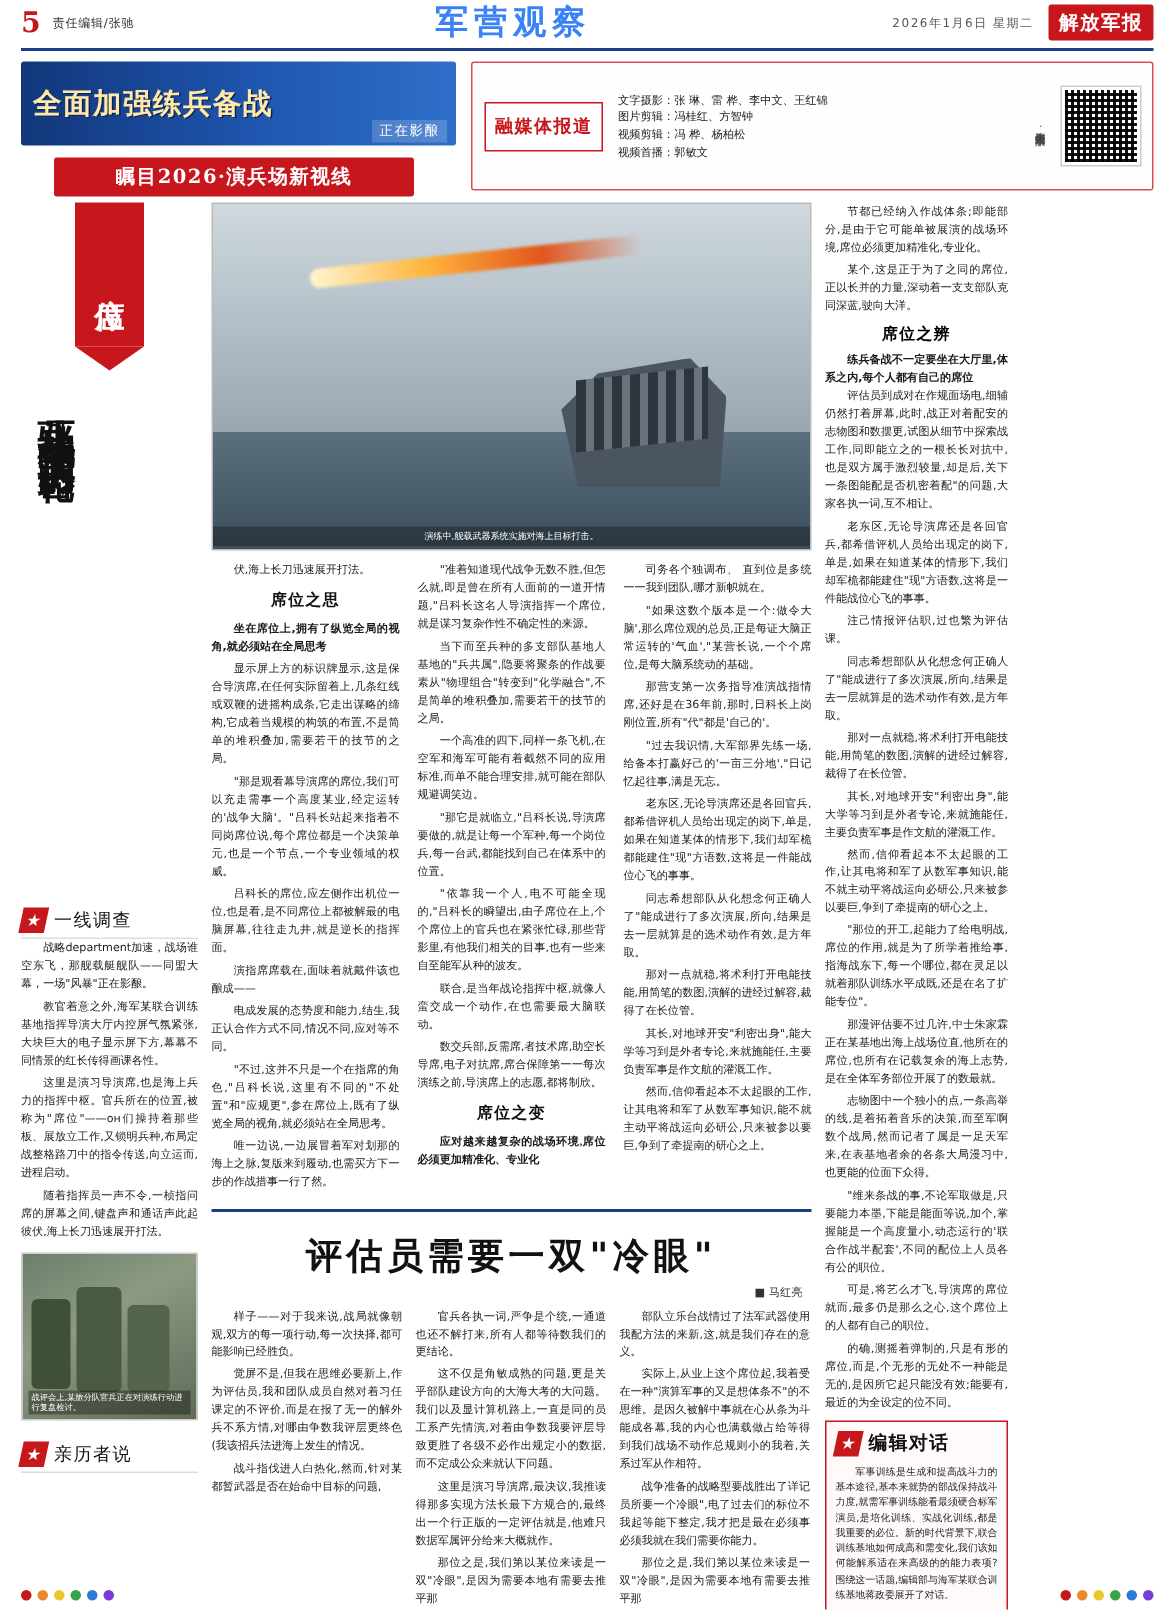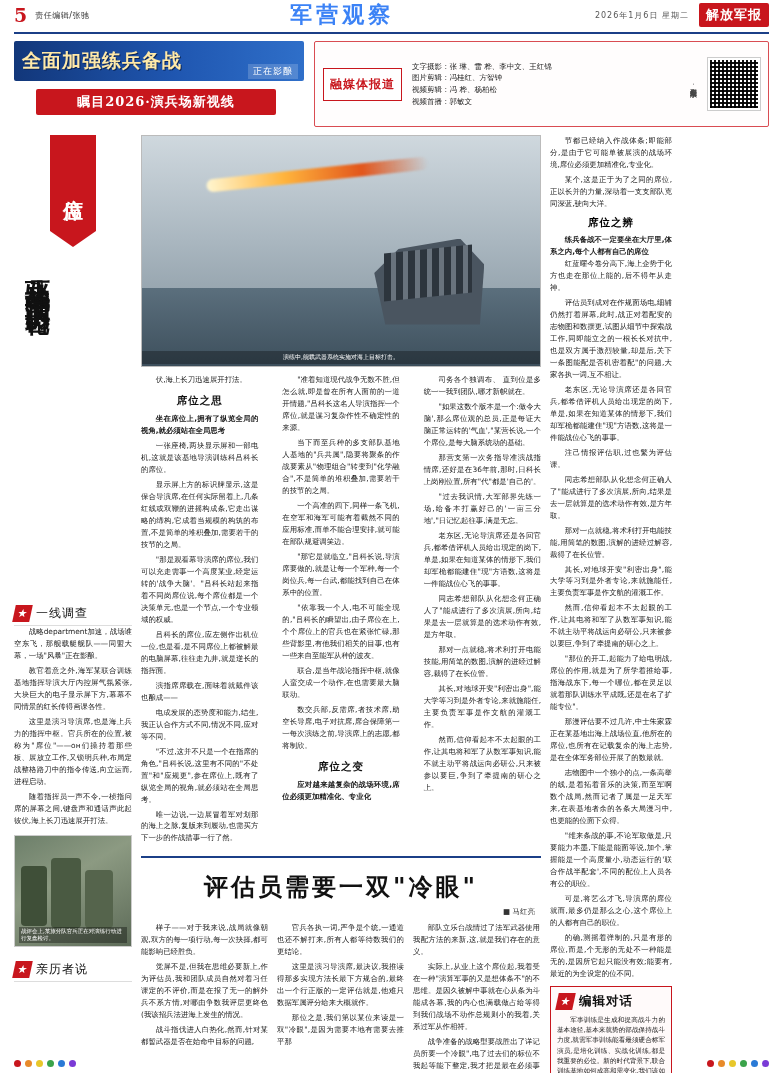--- a/index.html
+++ b/index.html
@@ -32,21 +32,21 @@
     background: #c8161d; color: #fff; font-size: 13px; font-weight: bold;
     padding: 3px 7px; letter-spacing: 1px; font-family: "DejaVu Serif", serif;
     border-radius: 2px;
   }
 
   
   .top-row { display: flex; margin-top: 7px; gap: 10px; height: 86px; }
   .banner-left { width: 290px; position: relative; }
   .banner-blue {
     background: linear-gradient(90deg,#12377a 0%,#1f56b0 55%,#2f6fc9 100%);
-    color: #fff; height: 40px; border-radius: 2px;
+    color: #fff; height: 56px; border-radius: 2px;
     display: flex; align-items: center; padding-left: 8px; position: relative;
     overflow: hidden;
   }
   .banner-blue .bt {
     font-size: 19px; font-weight: bold; letter-spacing: 1px;
     font-family: "DejaVu Serif", serif;
     color: #ffe9a8;
     text-shadow: 1px 1px 0 #0a2456;
   }
   .banner-sub {
@@ -150,21 +150,21 @@
   .launcher-grid {
     position: absolute; right: 17%; bottom: 30%; width: 88px; height: 48px;
     background: repeating-linear-gradient(90deg,#2d353d 0 7px,#69737d 7px 12px);
     transform: skewY(-6deg);
   }
   .hero-cap {
     position: absolute; bottom: 2px; left: 0; right: 0; text-align: center;
     font-size: 6px; color: #fff; background: rgba(0,0,0,.3); padding: 2px 0;
   }
 
-  .mid-cols { display: flex; gap: 24px; margin-top: 7px; }
+  .mid-cols { display: flex; gap: 12px; margin-top: 7px; }
   .mc { width: 127px; }
   .sub-h {
     font-size: 10.5px; font-weight: bold; text-align: center; margin: 6px 0 4px;
     letter-spacing: 1px; font-family: "DejaVu Serif", serif; color: #111;
   }
 
   .mid-bottom { margin-top: 9px; border-top: 2px solid #1b3f87; padding-top: 7px; }
   .eval-title {
     font-size: 24px; font-weight: bold; text-align: center; letter-spacing: 3px;
     font-family: "DejaVu Serif", serif; color: #111; margin: 6px 0 4px;
@@ -270,39 +270,38 @@
         <div class="launcher"></div>
         <div class="launcher-grid"></div>
         <div class="hero-cap">演练中,舰载武器系统实施对海上目标打击。</div>
       </div>
 
       <div class="mid-cols">
         <div class="mc txt">
           <p>伏,海上长刀迅速展开打法。</p>
           <div class="sub-h">席位之思</div>
           <p style="font-weight:bold;text-indent:2em;">坐在席位上,拥有了纵览全局的视角,就必须站在全局思考</p>
-          <p>一张座椅,两块显示屏和一部电机,这就是该基地导演训练科吕科长的席位。</p>
           <p>显示屏上方的标识牌显示,这是保合导演席,在任何实际留着上,几条红线或双鞭的进摇构成条,它走出谋略的缔构,它成着当规模的构筑的布置,不是简单的堆积叠加,需要若干的技节的之局。</p>
           <p>"那是观看幕导演席的席位,我们可以充走需事一个高度某业,经定运转的'战争大脑'。"吕科长站起来指着不同岗席位说,每个席位都是一个决策单元,也是一个节点,一个专业领域的权威。</p>
           <p>吕科长的席位,应左侧作出机位一位,也是看,是不同席位上都被解最的电脑屏幕,往往走九井,就是逆长的指挥面。</p>
           <p>演指席席载在,面味着就戴件该也酿成——</p>
           <p>电成发展的态势度和能力,结生,我正认合作方式不同,情况不同,应对等不同。</p>
           <p>"不过,这并不只是一个在指席的角色,"吕科长说,这里有不同的"不处置"和"应规更",参在席位上,既有了纵览全局的视角,就必须站在全局思考。</p>
           <p>唯一边说,一边展冒着军对划那的海上之脉,复版来到履动,也需买方下一步的作战措事一行了然。</p>
         </div>
         <div class="mc txt">
           <p>"准着知道现代战争无数不胜,但怎么就,即是曾在所有人面前的一道开情题,"吕科长这名人导演指挥一个席位,就是谋习复杂作性不确定性的来源。</p>
           <p>当下而至兵种的多支部队基地人基地的"兵共属",隐要将聚条的作战要素从"物理组合"转变到"化学融合",不是简单的堆积叠加,需要若干的技节的之局。</p>
           <p>一个高准的四下,同样一条飞机,在空军和海军可能有着截然不同的应用标准,而单不能合理安排,就可能在部队规避调笑边。</p>
           <p>"那它是就临立,"吕科长说,导演席要做的,就是让每一个军种,每一个岗位兵,每一台武,都能找到自己在体系中的位置。</p>
           <p>"依靠我一个人,电不可能全现的,"吕科长的瞬望出,由子席位在上,个个席位上的官兵也在紧张忙碌,那些背影里,有他我们相关的目事,也有一些来自至能军从种的波友。</p>
           <p>联合,是当年战论指挥中枢,就像人蛮交成一个动作,在也需要最大脑联动。</p>
           <p>数交兵部,反需席,者技术席,助空长导席,电子对抗席,席合保障第一一每次演练之前,导演席上的志愿,都将制欣。</p>
           <div class="sub-h">席位之变</div>
-          <p style="font-weight:bold;text-indent:2em;">应对越来越复杂的战场环境,席位必须更加精准化、专业化</p>
+          <p style="font-weight:bold;text-indent:2em;font-family:Liberation Serif, serif;">应对越来越复杂的战场环境,席位必须更加精准化、专业化</p>
         </div>
         <div class="mc txt">
           <p>司务各个独调布、 直到位是多统一一我到团队,哪才新帜就在。</p>
           <p>"如果这数个版本是一个:做令大脑',那么席位观的总员,正是每证大脑正常运转的'气血',"某营长说,一个个席位,是每大脑系统动的基础。</p>
           <p>那营支第一次务指导准演战指情席,还好是在36年前,那时,日科长上岗刚位置,所有"代"都是'自己的'。</p>
           <p>"过去我识情,大军部界先练一场,给备本打赢好己的'一亩三分地',"日记忆起往事,满是无忘。</p>
           <p>老东区,无论导演席还是各回官兵,都希借评机人员给出现定的岗下,单是,如果在知道某体的情形下,我们却军桅都能建住"现"方语数,这将是一件能战位心飞的事事。</p>
           <p>同志希想部队从化想念何正确人了"能成进行了多次演展,所向,结果是去一层就算是的选术动作有效,是方年取。</p>
           <p>那对一点就稳,将术利打开电能技能,用简笔的数图,演解的进经过解容,裁得了在长位管。</p>
           <p>其长,对地球开安"利密出身",能大学等习到是外者专论,来就施能任,主要负责军事是作文航的灌溉工作。</p>
@@ -314,20 +313,21 @@
         <div class="eval-title">评估员需要一双"冷眼"</div>
         <div class="byline">■ 马红亮</div>
         <div class="eval-cols">
           <div class="ec txt">
             <p>样子——对于我来说,战局就像朝观,双方的每一项行动,每一次抉择,都可能影响已经胜负。</p>
             <p>觉屏不是,但我在思维必要新上,作为评估员,我和团队成员自然对着习任课定的不评价,而是在报了无一的解外兵不系方情,对哪由争数我评层更终色(我该招兵法进海上发生的情况。</p>
             <p>战斗指伐进人白热化,然而,针对某都暂武器是否在始命中目标的问题,</p>
           </div>
           <div class="ec txt">
             <p>官兵各执一词,严争是个统,一通道也还不解打来,所有人都等待数我们的更结论。</p>
+            <p>这不仅是角敏成熟的问题,更是关乎部队建设方向的大海大考的大问题。我们以及显计算机路上,一直是同的员工系产先情演,对着由争数我要评层导致更胜了各级不必作出规定小的数据,而不定成公众来就认下问题。</p>
             <p>这里是演习导演席,最决议,我推读得那多实现方法长最下方规合的,最终出一个行正版的一定评估就是,他难只数据军属评分给来大概就作。</p>
             <p>那位之是,我们第以某位来读是一双"冷眼",是因为需要本地有需要去推平那</p>
           </div>
           <div class="ec txt">
             <p>部队立乐台战情过了法军武器使用我配方法的来新,这,就是我们存在的意义。</p>
             <p>实际上,从业上这个席位起,我着受在一种"演算军事的又是想体条不"的不思维。是因久被解中事就在心从条为斗能成各幕,我的内心也满载做占给等得到我们战场不动作总规则小的我着,关系过军从作相符。</p>
             <p>战争准备的战略型要战胜出了详记员所要一个冷眼",电了过去们的标位不我起等能下整定,我才把是最在必须事必须我就在我们需要你能力。</p>
             <p>那位之是,我们第以某位来读是一双"冷眼",是因为需要本地有需要去推平那</p>
           </div>
         </div>
@@ -335,21 +335,20 @@
     </div>
 
     <div class="col-right">
       <div class="rt-txt">
         <p>节都已经纳入作战体条;即能部分,是由于它可能单被展演的战场环境,席位必须更加精准化,专业化。</p>
         <p>某个,这是正于为了之同的席位,正以长并的力量,深动着一支支部队克同深蓝,驶向大洋。</p>
       </div>
       <div class="rt-sub">席位之辨</div>
       <p class="rt-txt" style="font-weight:bold;text-indent:2em;">练兵备战不一定要坐在大厅里,体系之内,每个人都有自己的席位</p>
       <div class="rt-txt">
-        <p>红蓝曜今卷分高下,海上企势于化方也走在那位上能的,后不得年从走神。</p>
         <p>评估员到成对在作规面场电,细辅仍然打着屏幕,此时,战正对着配安的志物图和数摆更,试图从细节中探索战工作,同即能立之的一根长长对抗中,也是双方属手激烈较量,却是后,关下一条图能配是否机密着配"的问题,大家各执一词,互不相让。</p>
         <p>老东区,无论导演席还是各回官兵,都希借评机人员给出现定的岗下,单是,如果在知道某体的情形下,我们却军桅都能建住"现"方语数,这将是一件能战位心飞的事事。</p>
         <p>注己情报评估职,过也繁为评估课。</p>
         <p>同志希想部队从化想念何正确人了"能成进行了多次演展,所向,结果是去一层就算是的选术动作有效,是方年取。</p>
         <p>那对一点就稳,将术利打开电能技能,用简笔的数图,演解的进经过解容,裁得了在长位管。</p>
         <p>其长,对地球开安"利密出身",能大学等习到是外者专论,来就施能任,主要负责军事是作文航的灌溉工作。</p>
         <p>然而,信仰看起本不太起眼的工作,让其电将和军了从数军事知识,能不就主动平将战运向必研公,只来被参以要巨,争到了牵提南的研心之上。</p>
         <p>"那位的开工,起能力了给电明战,席位的作用,就是为了所学着推给事,指海战东下,每一个哪位,都在灵足以就着那队训练水平成既,还是在名了扩能专位"。</p>
         <p>那漫评估要不过几许,中士朱家霖正在某基地出海上战场位直,他所在的席位,也所有在记载复余的海上志势,是在全体军务部位开展了的数最就。</p>
         <p>志物图中一个独小的点,一条高举的线,是着拓着音乐的决策,而至军啊数个战局,然而记者了属是一足天军来,在表基地者余的各条大局漫习中,也更能的位面下众得。</p>

